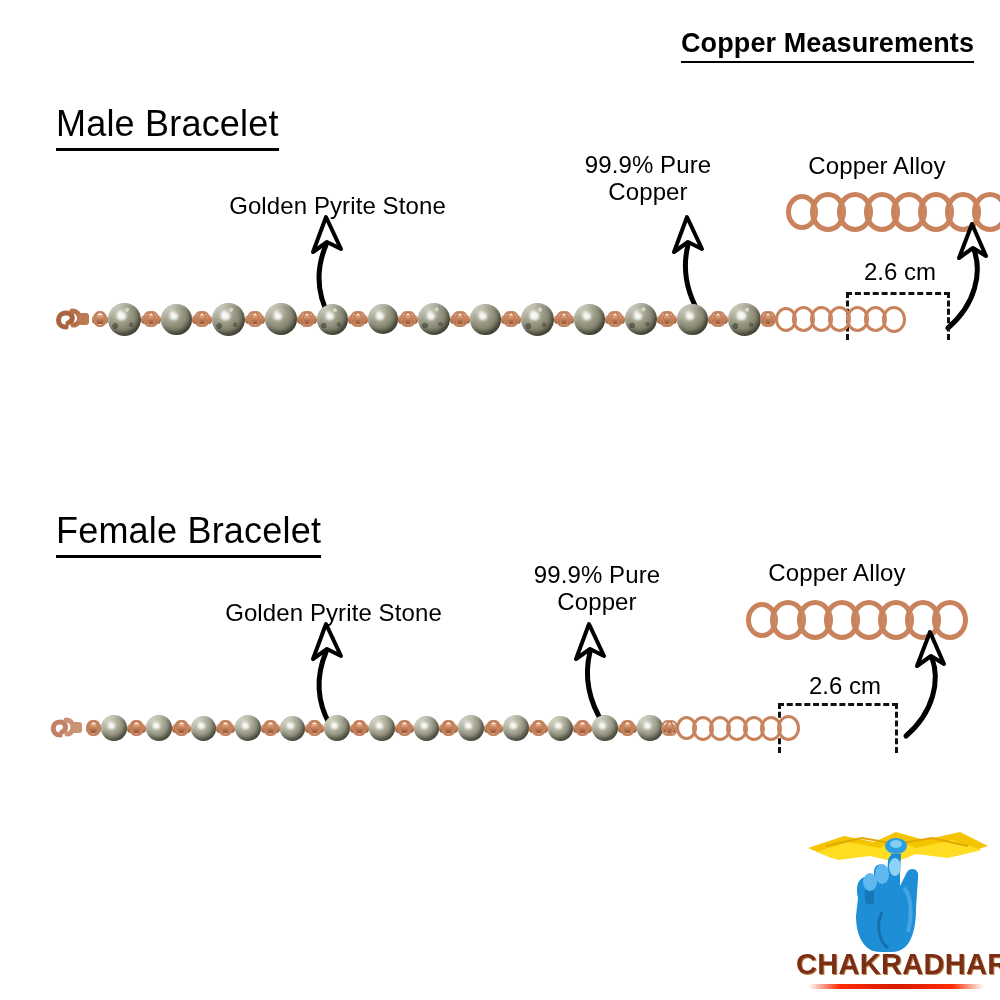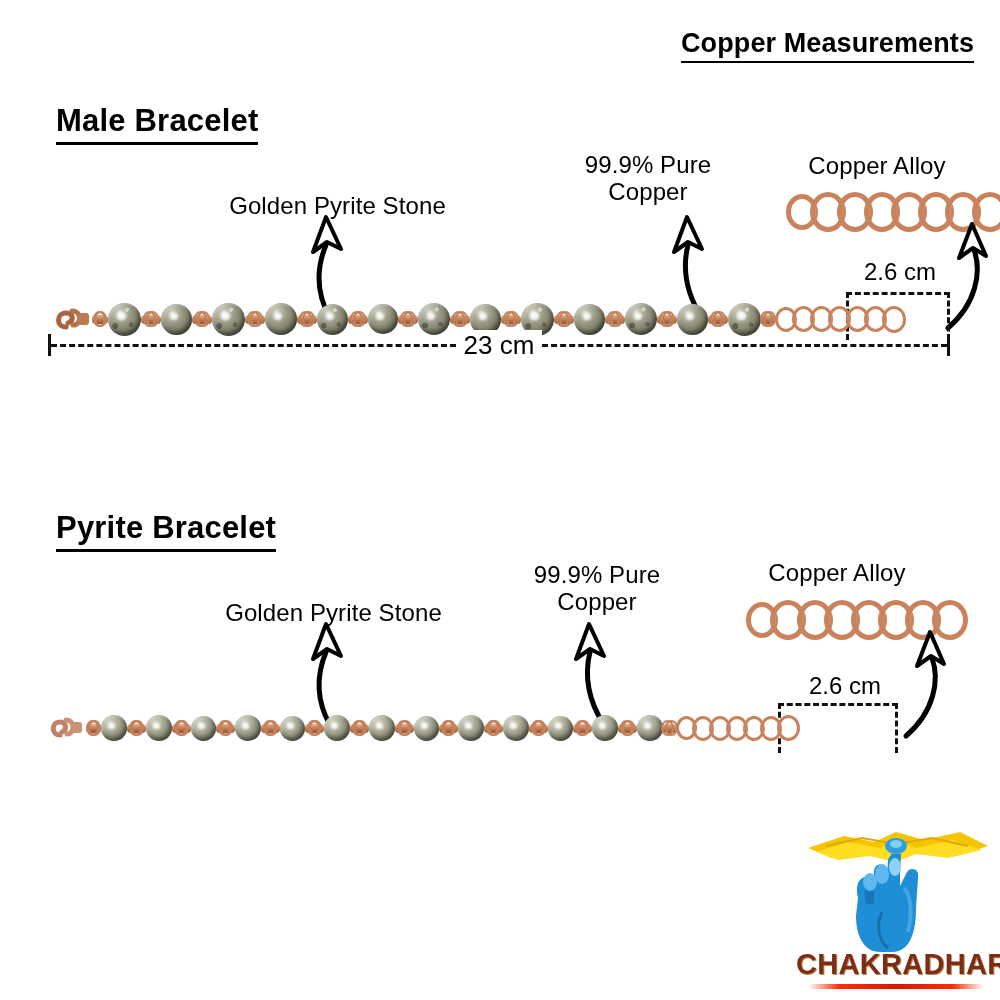--- a/index.html
+++ b/index.html
@@ -17,22 +17,22 @@
   
   .approx{
     font-size:27px;
     font-weight:600;
     letter-spacing:.1px;
     border-bottom:2px solid #000;
     padding-bottom:2px;
     white-space:nowrap;
   }
   .section-title{
-    font-size:31px;
-    font-weight:700;
+    font-size:36px;
+    font-weight:400;
     letter-spacing:.2px;
     border-bottom:3px solid #000;
     padding-bottom:3px;
     white-space:nowrap;
   }
   .callout{
     font-size:24px;
     font-weight:400;
     line-height:1.12;
     text-align:center;
@@ -249,31 +249,22 @@
       <div class="ring" style="width:16px;height:19px;margin-right:-5px;"></div>
       <div class="ring" style="width:17px;height:20px;margin-right:-5px;"></div>
       <div class="ring" style="width:17px;height:20px;margin-right:-5px;"></div>
       <div class="ring" style="width:17px;height:20px;margin-right:-5px;"></div>
       <div class="ring" style="width:17px;height:20px;margin-right:-5px;"></div>
       <div class="ring" style="width:17px;height:20px;margin-right:-5px;"></div>
       <div class="ring" style="width:18px;height:21px;"></div>
     </div>
   </div>
 
-  <div class="abs" style="left:48px;top:330px;width:902px;">
-    <div class="measure-row">
-      <div class="tick"></div>
-      <div class="seg"></div>
-      <div class="dim-label">23 cm</div>
-      <div class="seg"></div>
-      <div class="tick"></div>
-    </div>
-  </div>
-
-  <div class="abs section-title" style="left:56px;top:510px;">Pyrite Bracelet</div>
+
+  <div class="abs section-title" style="left:56px;top:510px;">Female Bracelet</div>
 
   <div class="abs callout" style="left:196px;top:600px;width:275px;">Golden Pyrite Stone</div>
 
   <div class="abs callout" style="left:512px;top:562px;width:170px;">99.9% Pure
 Copper</div>
 
   <div class="abs callout" style="left:740px;top:560px;width:194px;">Copper Alloy</div>
 
   <div class="abs chain" style="left:746px;top:600px;">
     <div class="ring big" style="width:22px;height:26px;margin-right:-8px;"></div>

